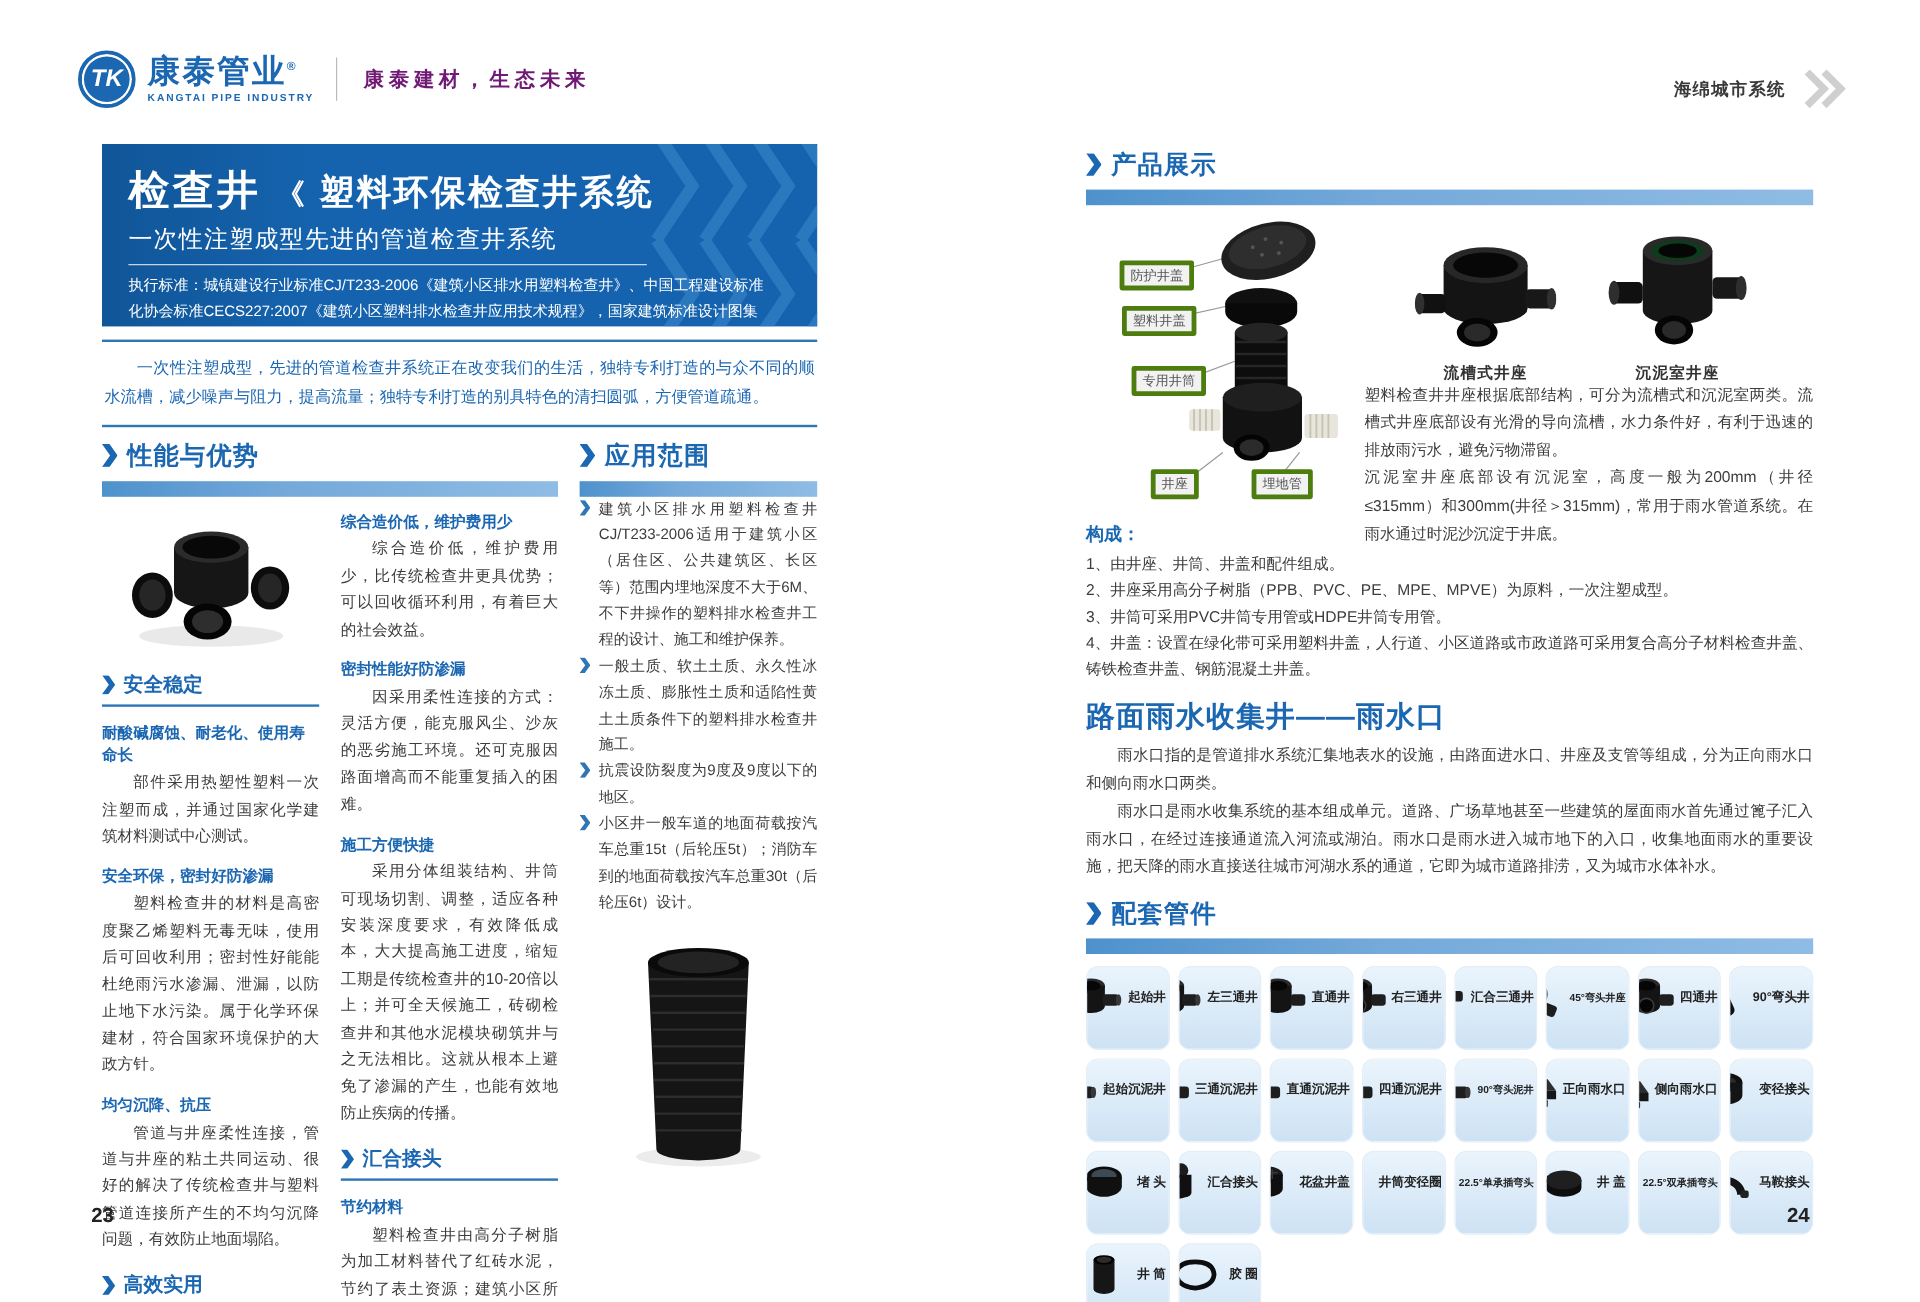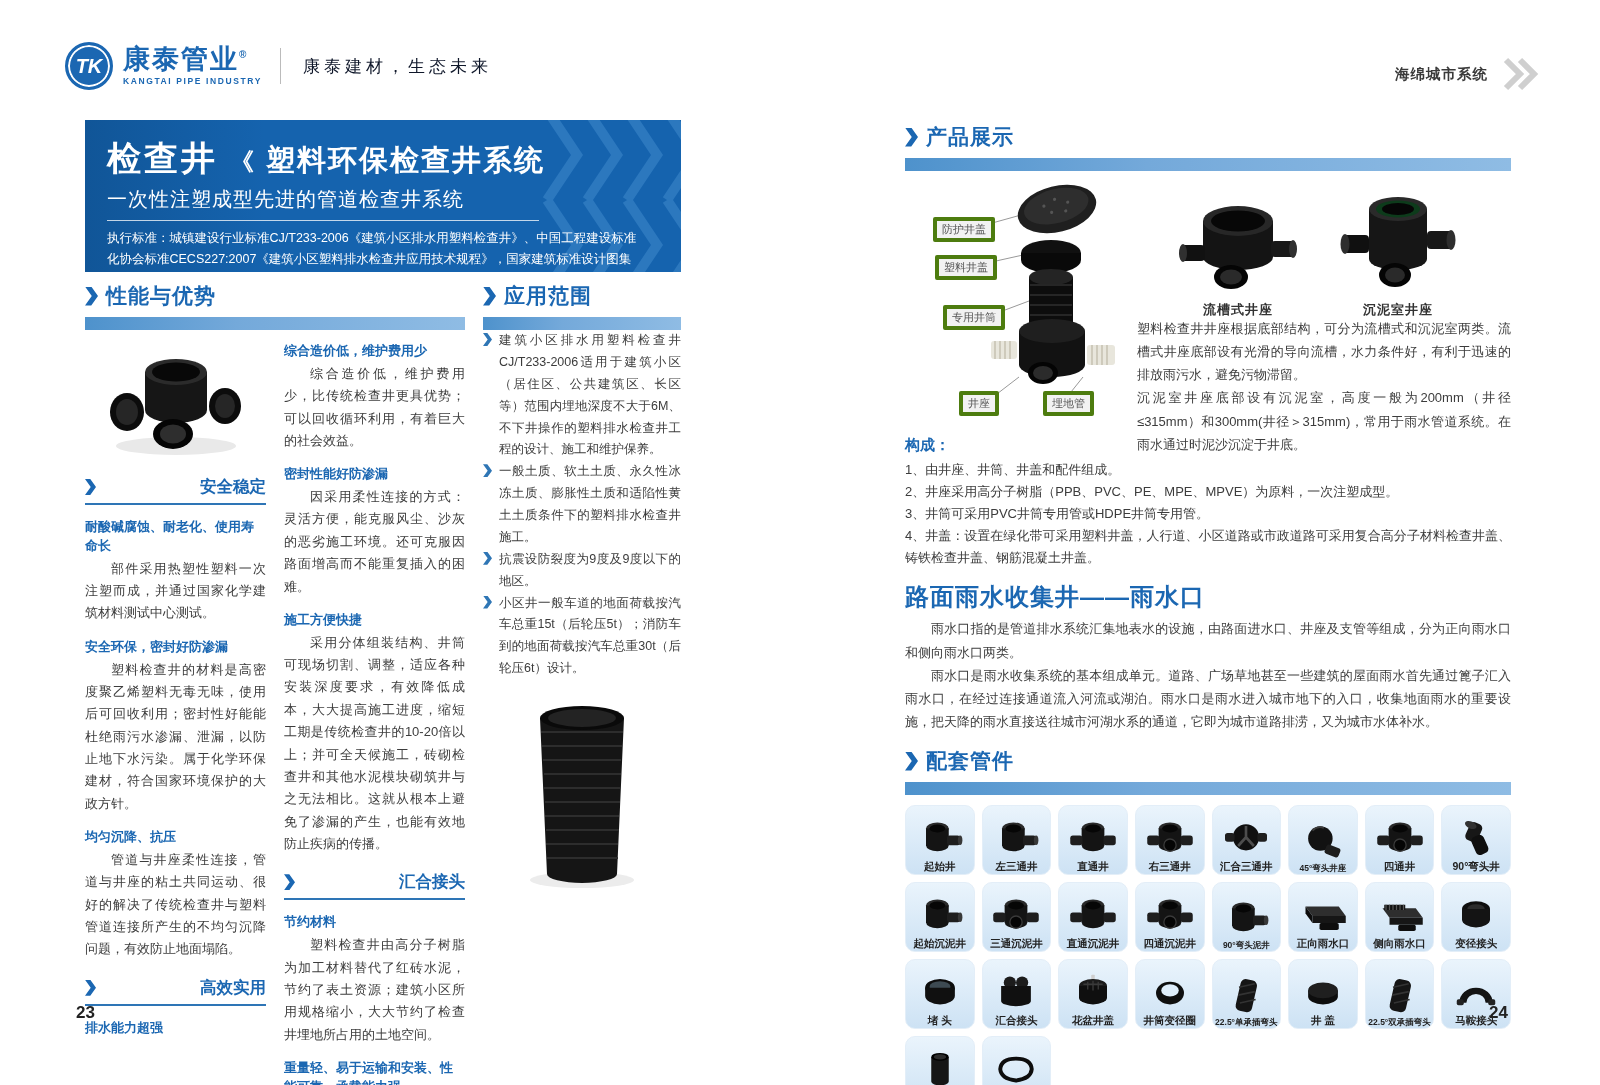--- a/index.html
+++ b/index.html
@@ -11,21 +11,21 @@
   .hdr { position:absolute; top:42px; left:65px; right:60px; height:72px; }
   .logo-wrap { display:flex; align-items:center; gap:10px; }
   .logo-circle { width:48px; height:48px; border-radius:50%; background:#1b67b2;
     color:#fff; display:flex; align-items:center; justify-content:center;
     font-weight:bold; font-style:italic; font-size:20px; border:3px solid #1b67b2;
     box-shadow:inset 0 0 0 2px #fff; }
   .logo-cn { color:#1b67b2; font-size:27px; font-weight:bold; letter-spacing:2px; line-height:1; }
   .logo-reg { font-size:10px; vertical-align:super; }
   .logo-en { color:#1b67b2; font-size:8.5px; font-weight:bold; letter-spacing:1.6px; margin-top:3px; }
   .hdr-div { width:1px; height:36px; background:#bbb; margin:0 12px 0 8px; }
-  .tagline { font-size:17px; font-weight:normal; color:#0f172a; letter-spacing:4px; }
+  .tagline { font-size:17px; font-weight:bold; color:#701a75; letter-spacing:4px; }
   .hdr-right { position:absolute; right:0; top:12px; display:flex; align-items:center; gap:10px; }
   .hdr-right-label { font-size:14.5px; font-weight:bold; color:#3a3a3a; letter-spacing:1px; }
 
   
   .chev { display:inline-block; width:13px; height:19px; background:#1b67b2;
     clip-path:polygon(0 0,48% 0,100% 50%,48% 100%,0 100%,52% 50%); flex:0 0 auto; }
   .chev-sm { display:inline-block; width:9px; height:13px; background:#2f76b5;
     clip-path:polygon(0 0,48% 0,100% 50%,48% 100%,0 100%,52% 50%); flex:0 0 auto; margin-top:3px; }
   .sec-head { display:flex; align-items:center; gap:8px; color:#1b67b2;
     font-size:21px; font-weight:bold; letter-spacing:1px; }
@@ -49,21 +49,21 @@
 
   .intro { margin-top:11px; border-top:2px solid #2f76b5; border-bottom:2px solid #2f76b5;
     padding:10px 2px; }
   .intro p { color:#1b67b2; font-size:13.5px; line-height:1.8; text-indent:2em; text-align:justify; }
 
   .lp-body { display:flex; gap:18px; margin-top:10px; }
   .perf { width:380px; }
   .perf-cols { display:flex; gap:18px; margin-top:10px; }
   .pcol { width:181px; }
   .major { display:flex; align-items:center; gap:7px; color:#1b67b2; font-size:16.5px;
-    font-weight:bold; margin-top:16px; padding-bottom:5px; border-bottom:2px solid #2e75b6;justify-content:space-between; }
+    font-weight:bold; margin-top:16px; padding-bottom:5px; border-bottom:2px solid #2e75b6; }
   .sub-h { color:#1b67b2; font-size:13px; font-weight:bold; margin:13px 0 2px; line-height:1.45; }
   .body-p { font-size:13px; line-height:1.72; text-indent:2em; text-align:justify; color:#3c3c3c; }
   .perf-img { display:block; margin:6px auto 2px; }
 
   .apply { width:198px; }
   .bullet { display:flex; gap:7px; }
   .bullet p { font-size:12.5px; line-height:1.75; text-align:justify; color:#3c3c3c; flex:1; }
   .cyl-wrap { text-align:center; margin-top:22px; }
 
   .pagenum { position:absolute; bottom:62px; font-size:17px; font-weight:bold; color:#222; }
@@ -88,22 +88,22 @@
   .rain { margin-top:12px; }
   .rain-h { color:#1b67b2; font-size:24px; font-weight:bold; letter-spacing:1px; }
   .rain p { font-size:13px; line-height:1.78; text-indent:2em; text-align:justify;
     color:#3c3c3c; margin-top:4px; }
   .rain p.nogap { margin-top:0; }
 
   .fit { margin-top:14px; }
   .fit-grid { display:grid; grid-template-columns:repeat(8,1fr); gap:7px; margin-top:10px; }
   .fit-card { height:70px; border-radius:10px; border:1px solid #e3eef8;
     background:linear-gradient(180deg,#eaf4fc 0%,#cde2f4 100%);
-    display:flex; flex-direction:column; align-items:center; justify-content:flex-end;
-    padding:3px 2px 0; overflow:hidden; }
+    display:flex; flex-direction:row; align-items:center; justify-content:flex-end;
+    padding:3px 2px 20px; overflow:hidden; }
   .fit-card svg { width:56px; height:42px; flex:0 0 auto; }
   .fit-label { font-size:10.5px; font-weight:bold; color:#222; white-space:nowrap; line-height:1.3; }
 </style>
 </head>
 <body>
 
 <svg width="0" height="0" style="position:absolute" aria-hidden="true">
   <defs>
     <symbol id="shape-tee" viewBox="0 0 64 46">
       <ellipse cx="29" cy="11" rx="13" ry="7" fill="#2a2a2a"></ellipse>
@@ -238,20 +238,23 @@
     </svg>
     <div class="banner-row1">
       <span class="banner-t1">检查井</span>
       <span class="banner-sep">《</span>
       <span class="banner-t2">塑料环保检查井系统</span>
     </div>
     <div class="banner-sub">一次性注塑成型先进的管道检查井系统</div>
     <div class="banner-std">执行标准：城镇建设行业标准CJ/T233-2006《建筑小区排水用塑料检查井》、中国工程建设标准化协会标准CECS227:2007《建筑小区塑料排水检查井应用技术规程》，国家建筑标准设计图集08SS523《建筑小区塑料排水检查井》。</div>
   </div>
 
+  <div class="intro">
+    <p>一次性注塑成型，先进的管道检查井系统正在改变我们的生活，独特专利打造的与众不同的顺水流槽，减少噪声与阻力，提高流量；独特专利打造的别具特色的清扫圆弧，方便管道疏通。</p>
+  </div>
 
   <div class="lp-body">
 
     <div class="perf">
       <div class="sec-head">
         <span class="chev"></span>
         <span>性能与优势</span>
       </div>
       <div class="sec-bar"></div>
       <div class="perf-cols">

